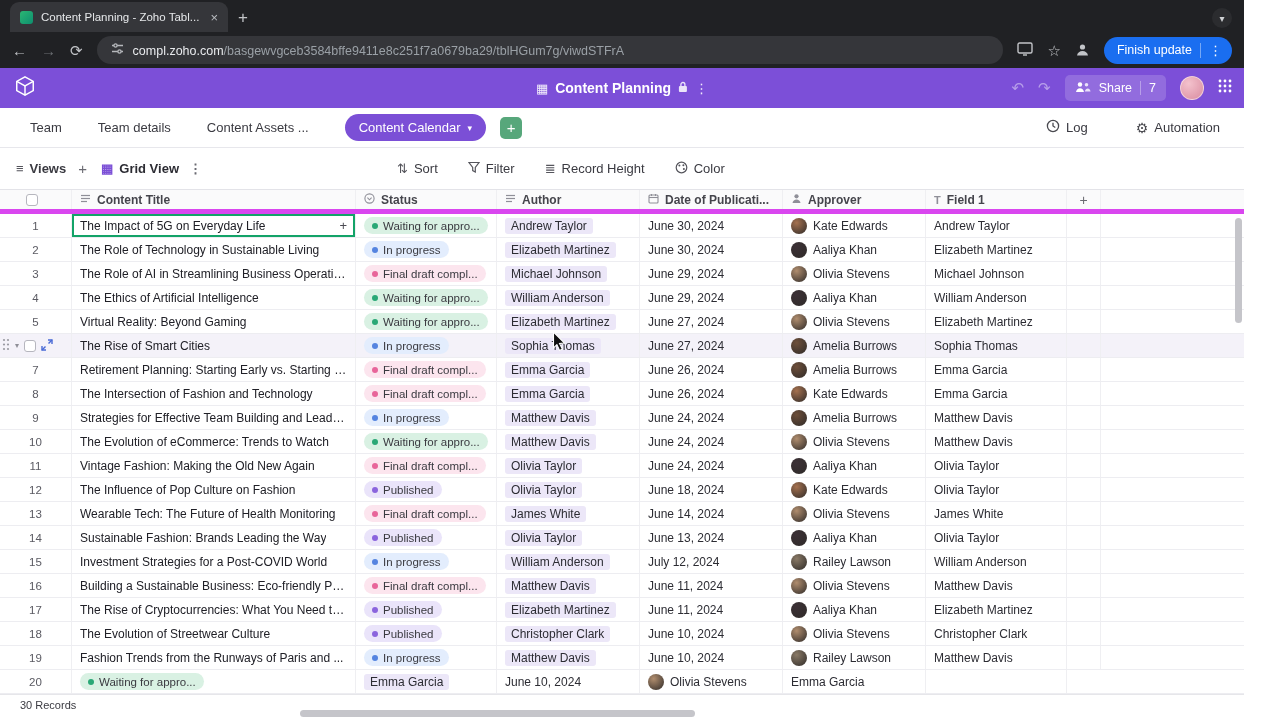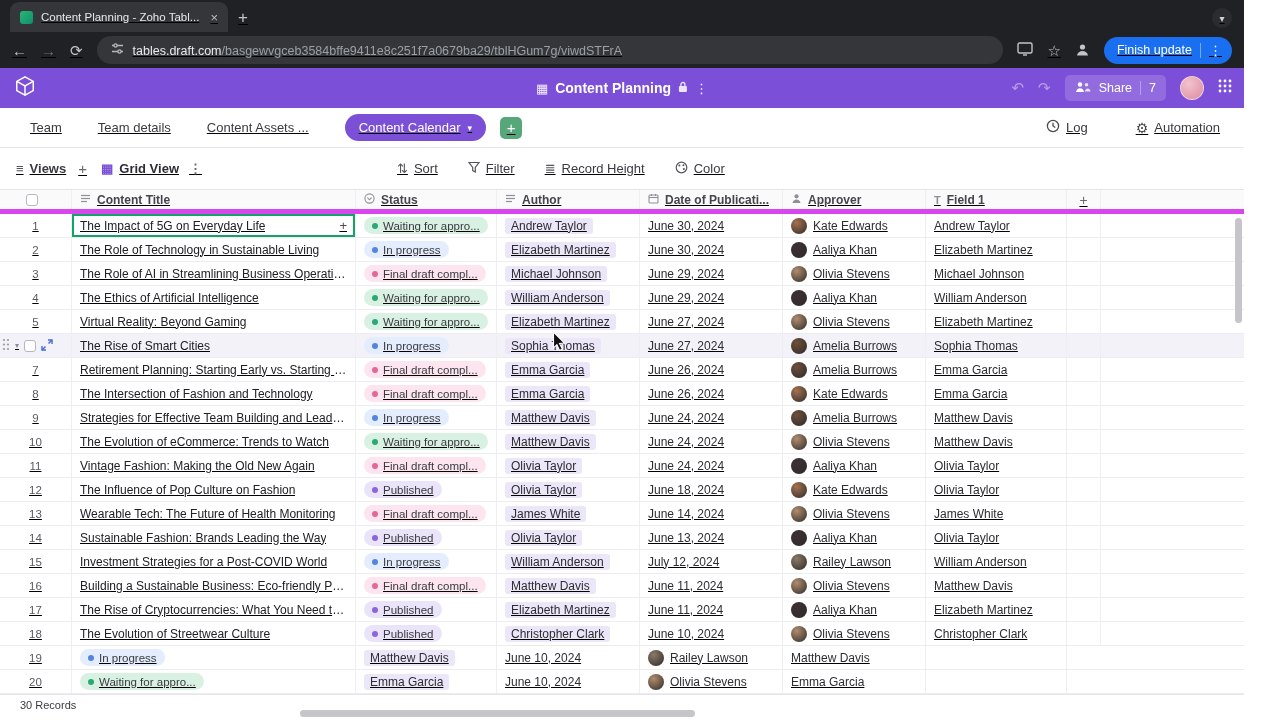--- a/index.html
+++ b/index.html
@@ -1,17 +1,17 @@
 <!DOCTYPE html>
 <html><head>
 <meta charset="utf-8">
 <style>
   * { box-sizing: border-box; margin: 0; padding: 0; }
   html,body { width:1280px; height:720px; overflow:hidden; font-family:"Liberation Sans",sans-serif; background:#fff; }
-  .screen { position:relative; width:1244px; height:720px; display:flex; flex-direction:column;text-decoration:underline; }
+  .screen { position:relative; width:1244px; height:720px; display:flex; flex-direction:column; }
 
   
   .tabstrip { height:32px; background:#202124; display:flex; align-items:flex-end; flex:0 0 auto; }
   .tab { width:218px; height:30px; margin-left:10px; background:#35363a; border-radius:9px 9px 0 0; display:flex; align-items:center; gap:8px; padding:0 8px 0 10px; }
   .favicon { width:13px; height:13px; border-radius:3px; background:linear-gradient(135deg,#2bb673,#0e8f6f); flex:0 0 auto; }
   .tab-title { color:#e6e8ea; font-size:11.5px; white-space:nowrap; overflow:hidden; flex:1; }
   .tab-close { color:#b9bcc0; font-size:13px; cursor:default; padding:0 2px; }
   .newtab { color:#c3c5c8; font-size:17px; margin:0 0 4px 10px; }
   .strip-chevron { margin-left:auto; margin-right:12px; margin-bottom:4px; width:20px; height:20px; border-radius:50%; display:flex; align-items:center; justify-content:center; color:#cfd1d4; font-size:10px; background:#2b2c2f; }
 
@@ -117,21 +117,21 @@
     <span class="nav-ic">⟳</span>
     <div class="urlbar">
       <span><svg width="13" height="13" viewBox="0 0 13 13">
             <g stroke="#b6b8bc" stroke-width="1.3" fill="none">
               <line x1="1" y1="3.5" x2="12" y2="3.5"></line>
               <line x1="1" y1="9.5" x2="12" y2="9.5"></line>
               <circle cx="4.5" cy="3.5" r="1.6" fill="#35363a"></circle>
               <circle cx="8.5" cy="9.5" r="1.6" fill="#35363a"></circle>
             </g>
           </svg></span>
-      <span class="url"><span class="host">tables.draft.com</span><span class="path">/basgewvgceb3584bffe9411e8c251f7a0679ba29/tblHGum7g/viwdSTFrA</span></span>
+      <span class="url"><span class="host">compl.zoho.com</span><span class="path">/basgewvgceb3584bffe9411e8c251f7a0679ba29/tblHGum7g/viwdSTFrA</span></span>
     </div>
     <span class="nav-ic"><svg width="16" height="14" viewBox="0 0 16 14">
           <rect x="1" y="1" width="14" height="10" rx="1.5" fill="none" stroke="#c2c4c8" stroke-width="1.4"></rect>
           <path d="M6 13h4" stroke="#c2c4c8" stroke-width="1.4"></path>
         </svg></span>
     <span class="nav-ic">☆</span>
     <span class="nav-ic"><svg width="15" height="15" viewBox="0 0 15 15">
           <circle cx="7.5" cy="5" r="2.6" fill="#c2c4c8"></circle>
           <path d="M2 13.5c.5-3 2.8-4.5 5.5-4.5s5 1.5 5.5 4.5z" fill="#c2c4c8"></path>
         </svg></span>
@@ -811,20 +811,23 @@
             <span>Olivia Stevens</span>
           </div>
           <div class="cell c-field1">
             <span>Christopher Clark</span>
           </div>
           <div class="cell"></div>
           <div class="cell filler"></div>
         </div>
         <div class="trow">
           <div class="cell c-num">19</div>
+          <div class="cell c-title">
+            <span style="overflow:hidden;text-overflow:ellipsis;">Fashion Trends from the Runways of Paris and ...</span>
+          </div>
           <div class="cell">
             <span class="status-pill" style="background:#e3edfd">
               <span class="dot" style="background:#5584e0"></span>
               <span>In progress</span>
             </span>
           </div>
           <div class="cell">
             <span class="author-pill">Matthew Davis</span>
           </div>
           <div class="cell c-date">

